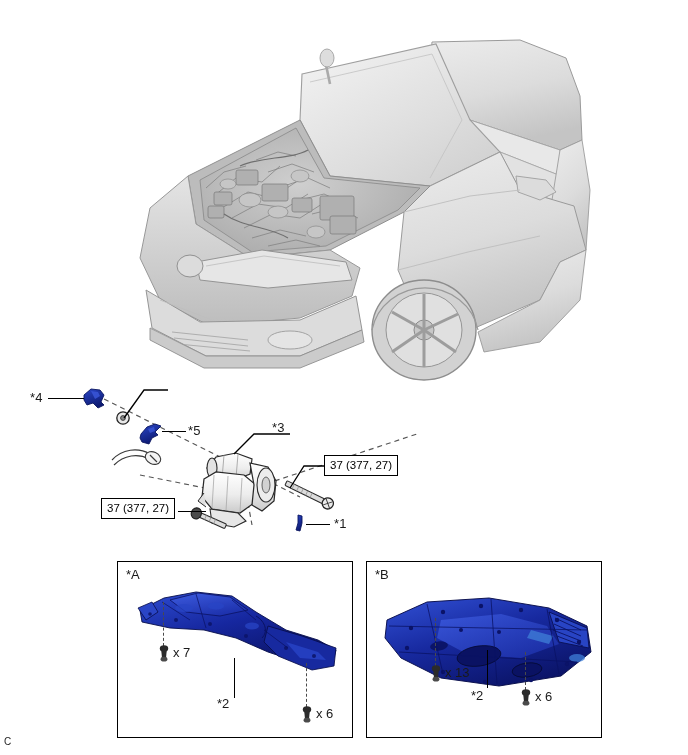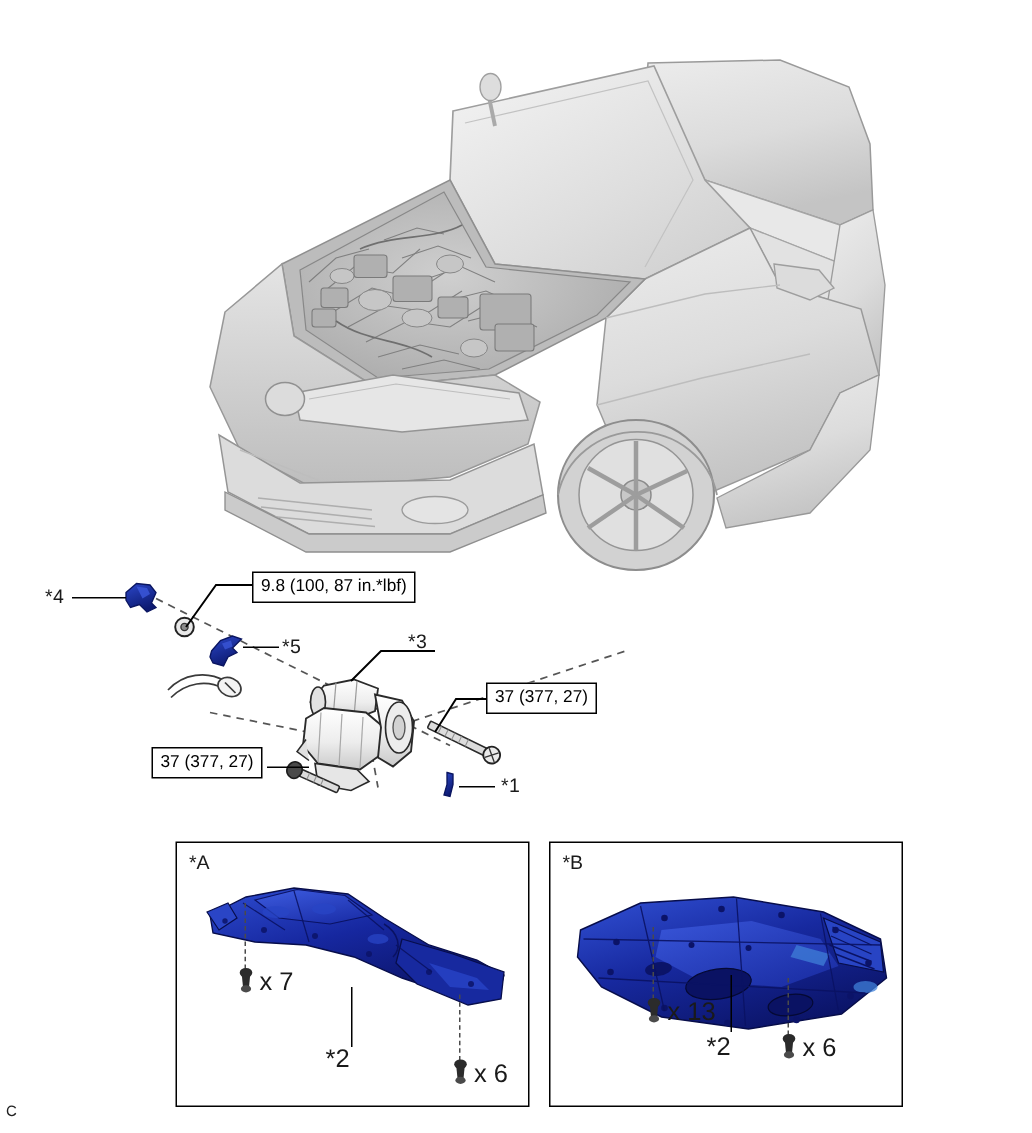--- a/index.html
+++ b/index.html
@@ -62,21 +62,21 @@
     background: #ffffff;
   }
   .panel-tag {
     position: absolute;
     font-size: 13px;
     color: #1a1a1a;
     white-space: nowrap;
   }
   .count-label {
     position: absolute;
-    font-size: 17px;
+    font-size: 13px;
     color: #1a1a1a;
     white-space: nowrap;
   }
 
   
   .clip-dash {
     position: absolute;
     width: 0;
     border-left: 1.4px dashed #4a4a4a;
   }
@@ -333,21 +333,20 @@
   </div>
 
   <div class="layer" style="left:288px; top:452px; width:38px; height:40px;">
     <svg width="38" height="40" viewBox="0 0 38 40">
       <path d="M 36 14 L 16 14 L 2 36" fill="none" stroke="#000" stroke-width="1.3"></path>
     </svg>
   </div>
 
   <div class="leader leader-h" style="left:178px; top:511px; width:28px;"></div>
 
-  <div class="torque-box" style="left:168px; top:381px;">9.8 (100, 87 in.*lbf)</div>
 
   <div class="torque-box" style="left:324px; top:455px;">37 (377, 27)</div>
 
   <div class="torque-box" style="left:101px; top:498px;">37 (377, 27)</div>
 
   <div class="ref-label" style="left:30px; top:390px;">*4</div>
 
   <div class="ref-label" style="left:188px; top:423px;">*5</div>
 
   <div class="ref-label" style="left:272px; top:420px;">*3</div>

